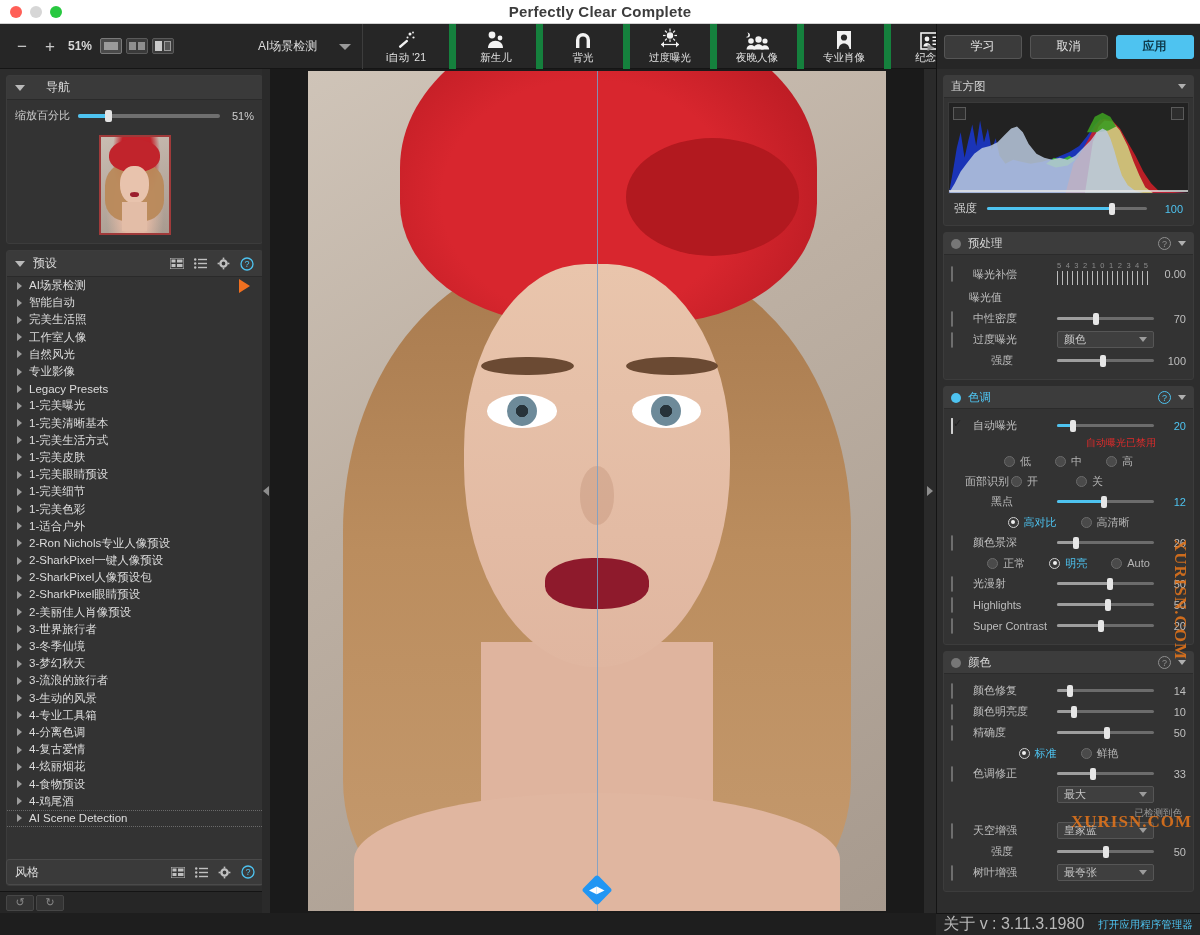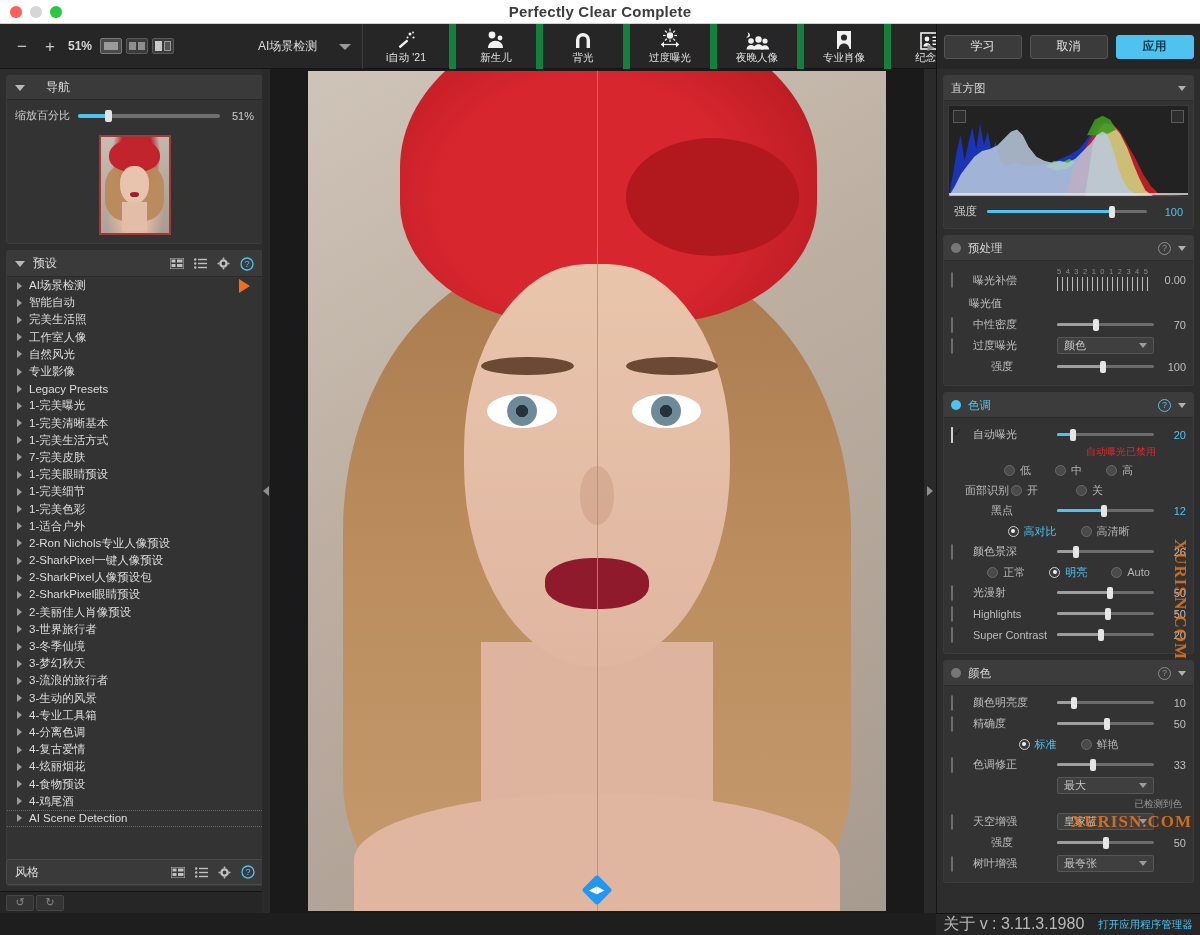--- a/index.html
+++ b/index.html
@@ -130,21 +130,21 @@
   .ph-lip{position:absolute;left:41%;top:58%;width:18%;height:6%;background:#8e1a2c;border-radius:45%;}
   .ph-neck{position:absolute;left:30%;top:68%;width:40%;height:32%;background:#dfb49e;}
   .ph-shoulder{position:absolute;left:8%;top:86%;width:84%;height:16%;background:#e0b6a0;border-radius:50% 50% 0 0;}
   .splitline{position:absolute;left:50%;top:0;bottom:0;width:1px;background:rgba(120,160,200,.85);}
   .splitknob{position:absolute;left:50%;top:808px;width:22px;height:22px;margin-left:-11px;background:#2196f3;transform:rotate(45deg);border-radius:3px;cursor:pointer;display:flex;align-items:center;justify-content:center;}
   .splitknob span{transform:rotate(-45deg);color:#fff;font-size:10px;line-height:1;}
 
   
   .right{position:absolute;left:936px;top:69px;width:264px;height:844px;background:#2d2d2d;border-left:1px solid #141414;overflow:hidden;}
   .sec{margin:6px;background:#333;border:1px solid #3c3c3c;border-radius:3px;}
-  .sec-head{height:22px;display:flex;align-items:center;padding:12px 7px;gap:7px;background:#3c3c3c;border-bottom:1px solid #2b2b2b;}
+  .sec-head{height:22px;display:flex;align-items:center;padding:0 7px;gap:7px;background:#3c3c3c;border-bottom:1px solid #2b2b2b;}
   .bulb{width:10px;height:10px;border-radius:50%;background:#777;}
   .bulb.on{background:#4ec3f0;}
   .sec-title{font-size:11.5px;color:#d6d6d6;}
   .sec-title.on{color:#4ec3f0;}
   .sec-icons{margin-left:auto;display:flex;align-items:center;gap:7px;}
   .hlp{width:13px;height:13px;border:1px solid #4ec3f0;border-radius:50%;color:#4ec3f0;font-size:9px;display:flex;align-items:center;justify-content:center;cursor:pointer;}
   .hlp.dim{border-color:#8f8f8f;color:#8f8f8f;}
   .tri-sm{width:0;height:0;border-left:4.5px solid transparent;border-right:4.5px solid transparent;border-top:5.5px solid #b0b0b0;cursor:pointer;}
   .sec-body{padding:6px 7px 8px 7px;}
 
@@ -449,21 +449,21 @@
           <div class="prow">
             <span class="chev"></span>
             <span>1-完美清晰基本</span>
           </div>
           <div class="prow">
             <span class="chev"></span>
             <span>1-完美生活方式</span>
           </div>
           <div class="prow">
             <span class="chev"></span>
-            <span>7-完美皮肤</span>
+            <span>1-完美皮肤</span>
           </div>
           <div class="prow">
             <span class="chev"></span>
             <span>1-完美眼睛预设</span>
           </div>
           <div class="prow">
             <span class="chev"></span>
             <span>1-完美细节</span>
           </div>
           <div class="prow">
@@ -846,20 +846,29 @@
             <span class="bulb"></span>
             <span class="sec-title">颜色</span>
             <span class="sec-icons">
               <span class="hlp dim">?</span>
               <span class="tri-sm"></span>
             </span>
           </div>
           <div class="sec-body">
             <div class="row">
               <span style="width: 16px; flex: 0 0 auto;"><span class="cb sq"></span></span>
+              <span class="rlabel">颜色修复</span>
+              <span class="sl">
+                <span class="f" style="width: 13%;"></span>
+                <span class="k" style="left: 13%;"></span>
+              </span>
+              <span class="val">14</span>
+            </div>
+            <div class="row">
+              <span style="width: 16px; flex: 0 0 auto;"><span class="cb sq"></span></span>
               <span class="rlabel">颜色明亮度</span>
               <span class="sl">
                 <span class="f" style="width: 18%;"></span>
                 <span class="k" style="left: 18%;"></span>
               </span>
               <span class="val">10</span>
             </div>
             <div class="row">
               <span style="width: 16px; flex: 0 0 auto;"><span class="cb sq"></span></span>
               <span class="rlabel">精确度</span>

